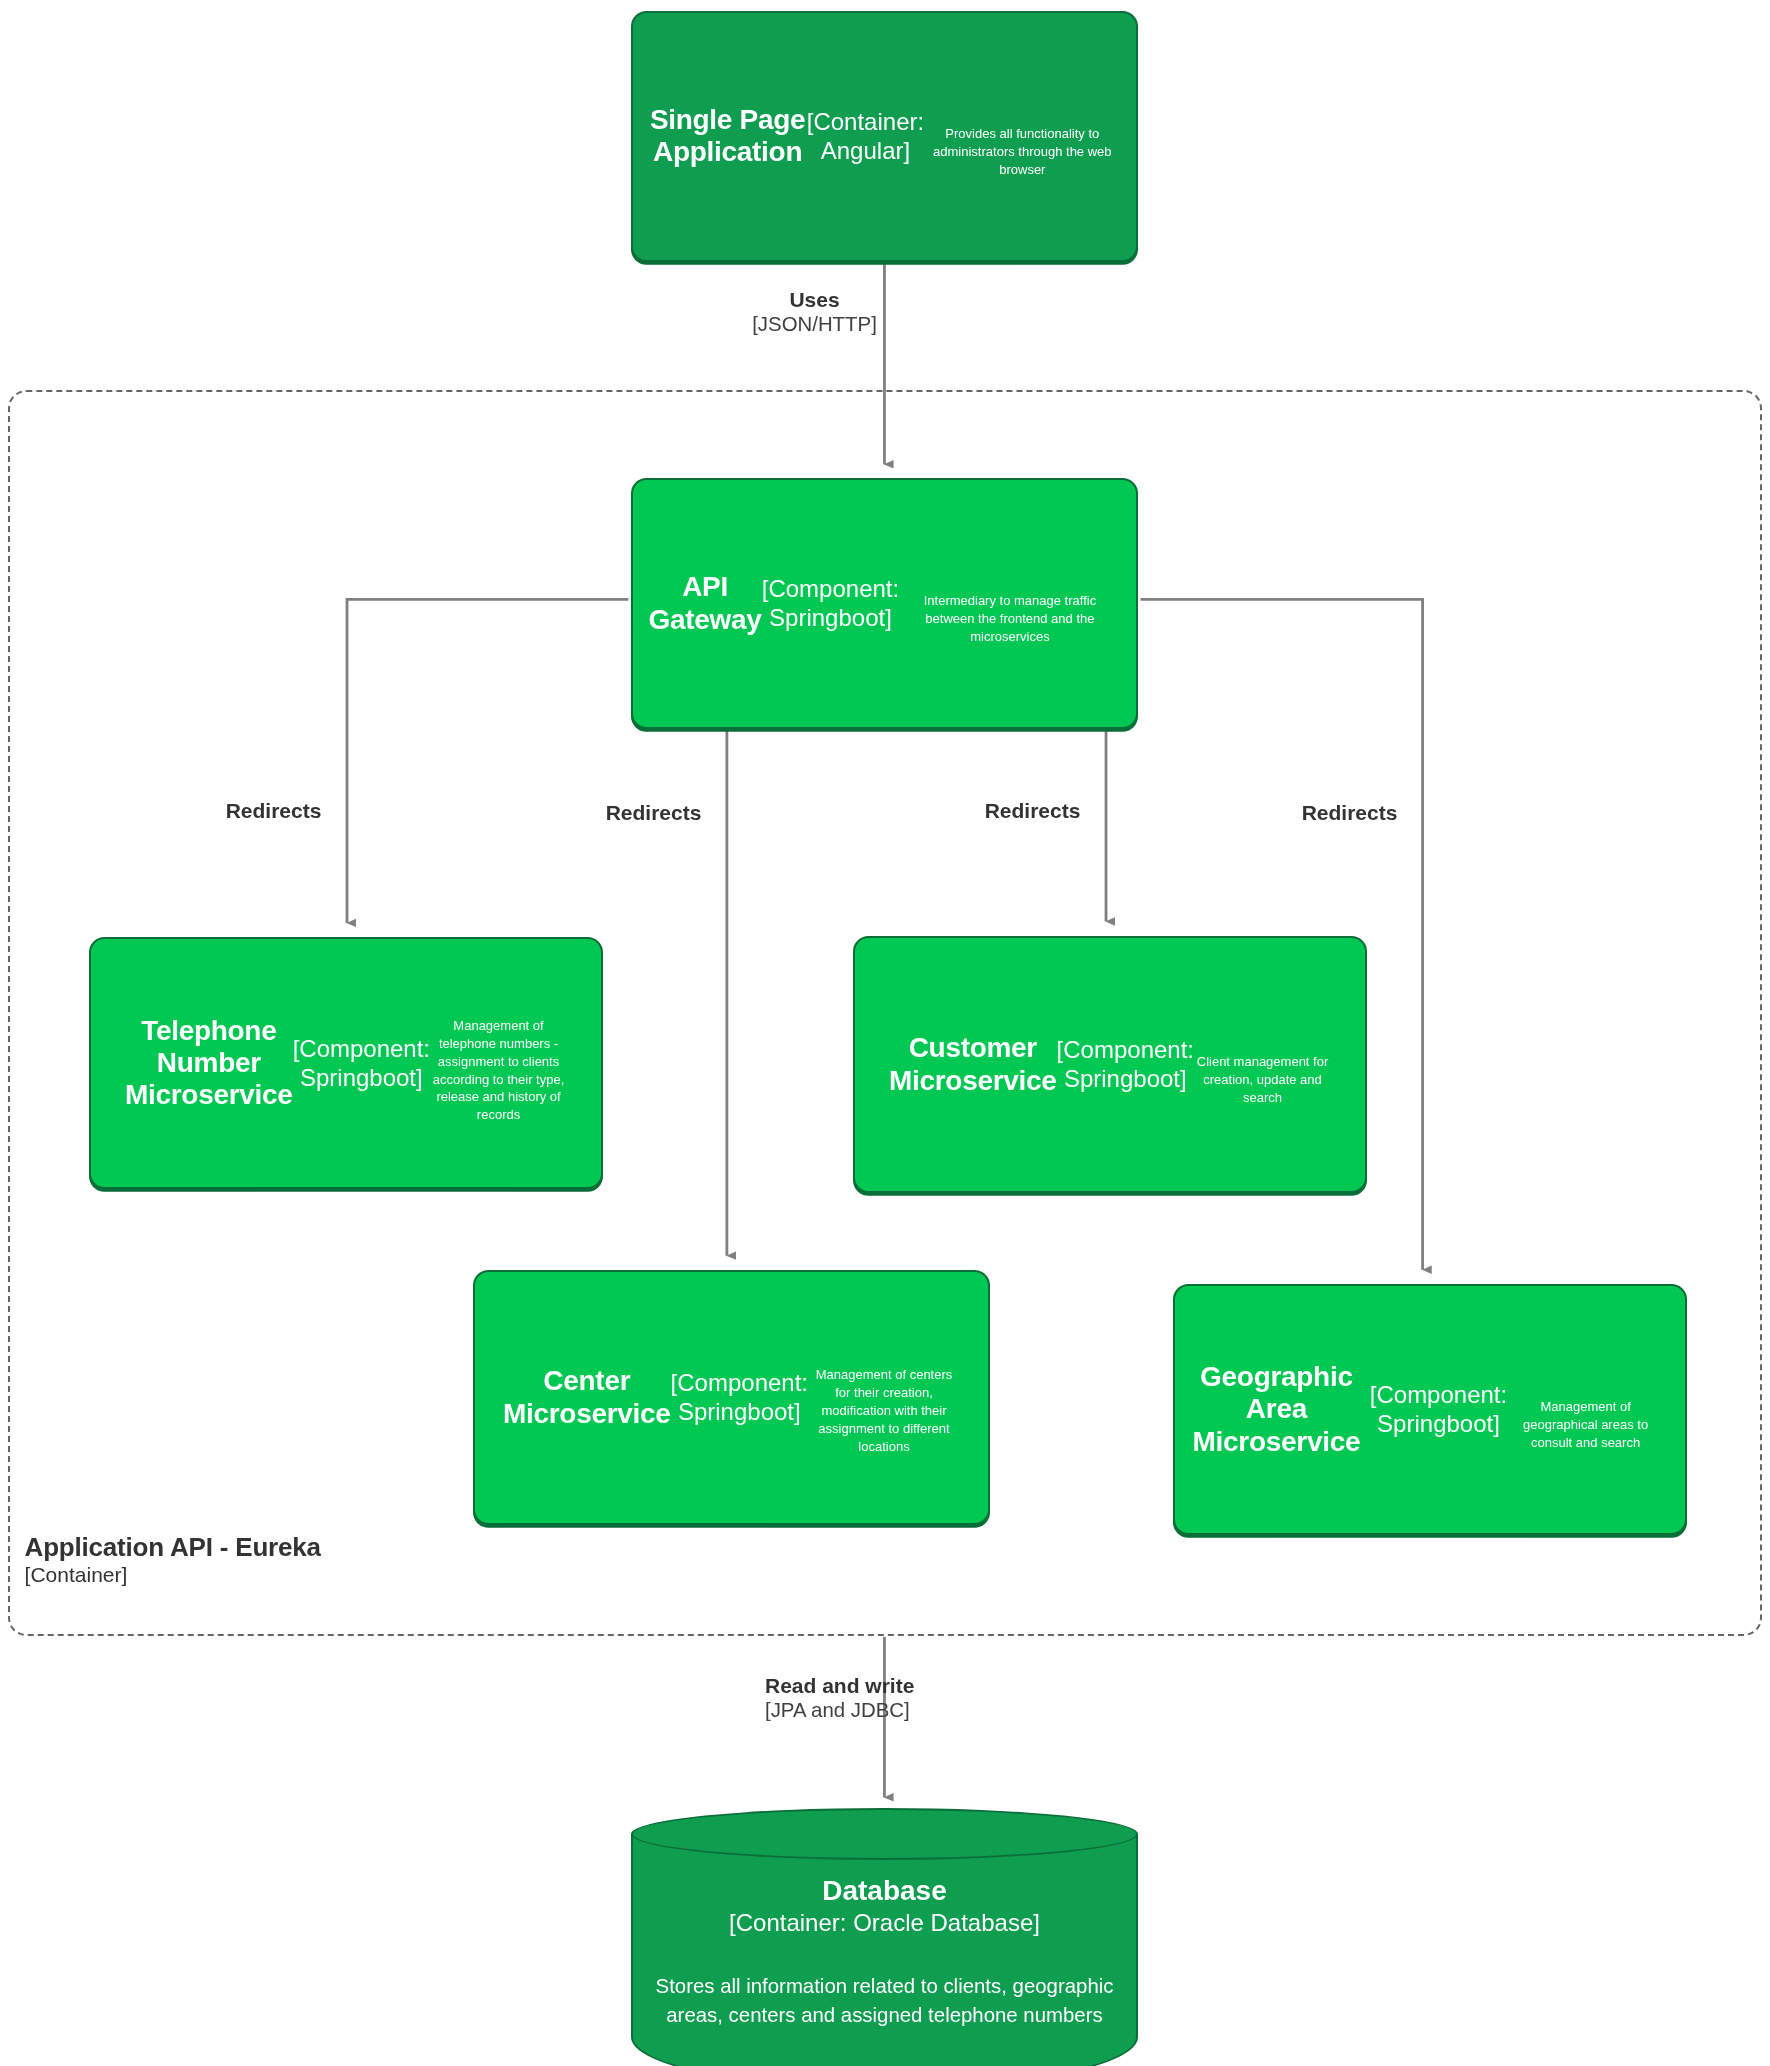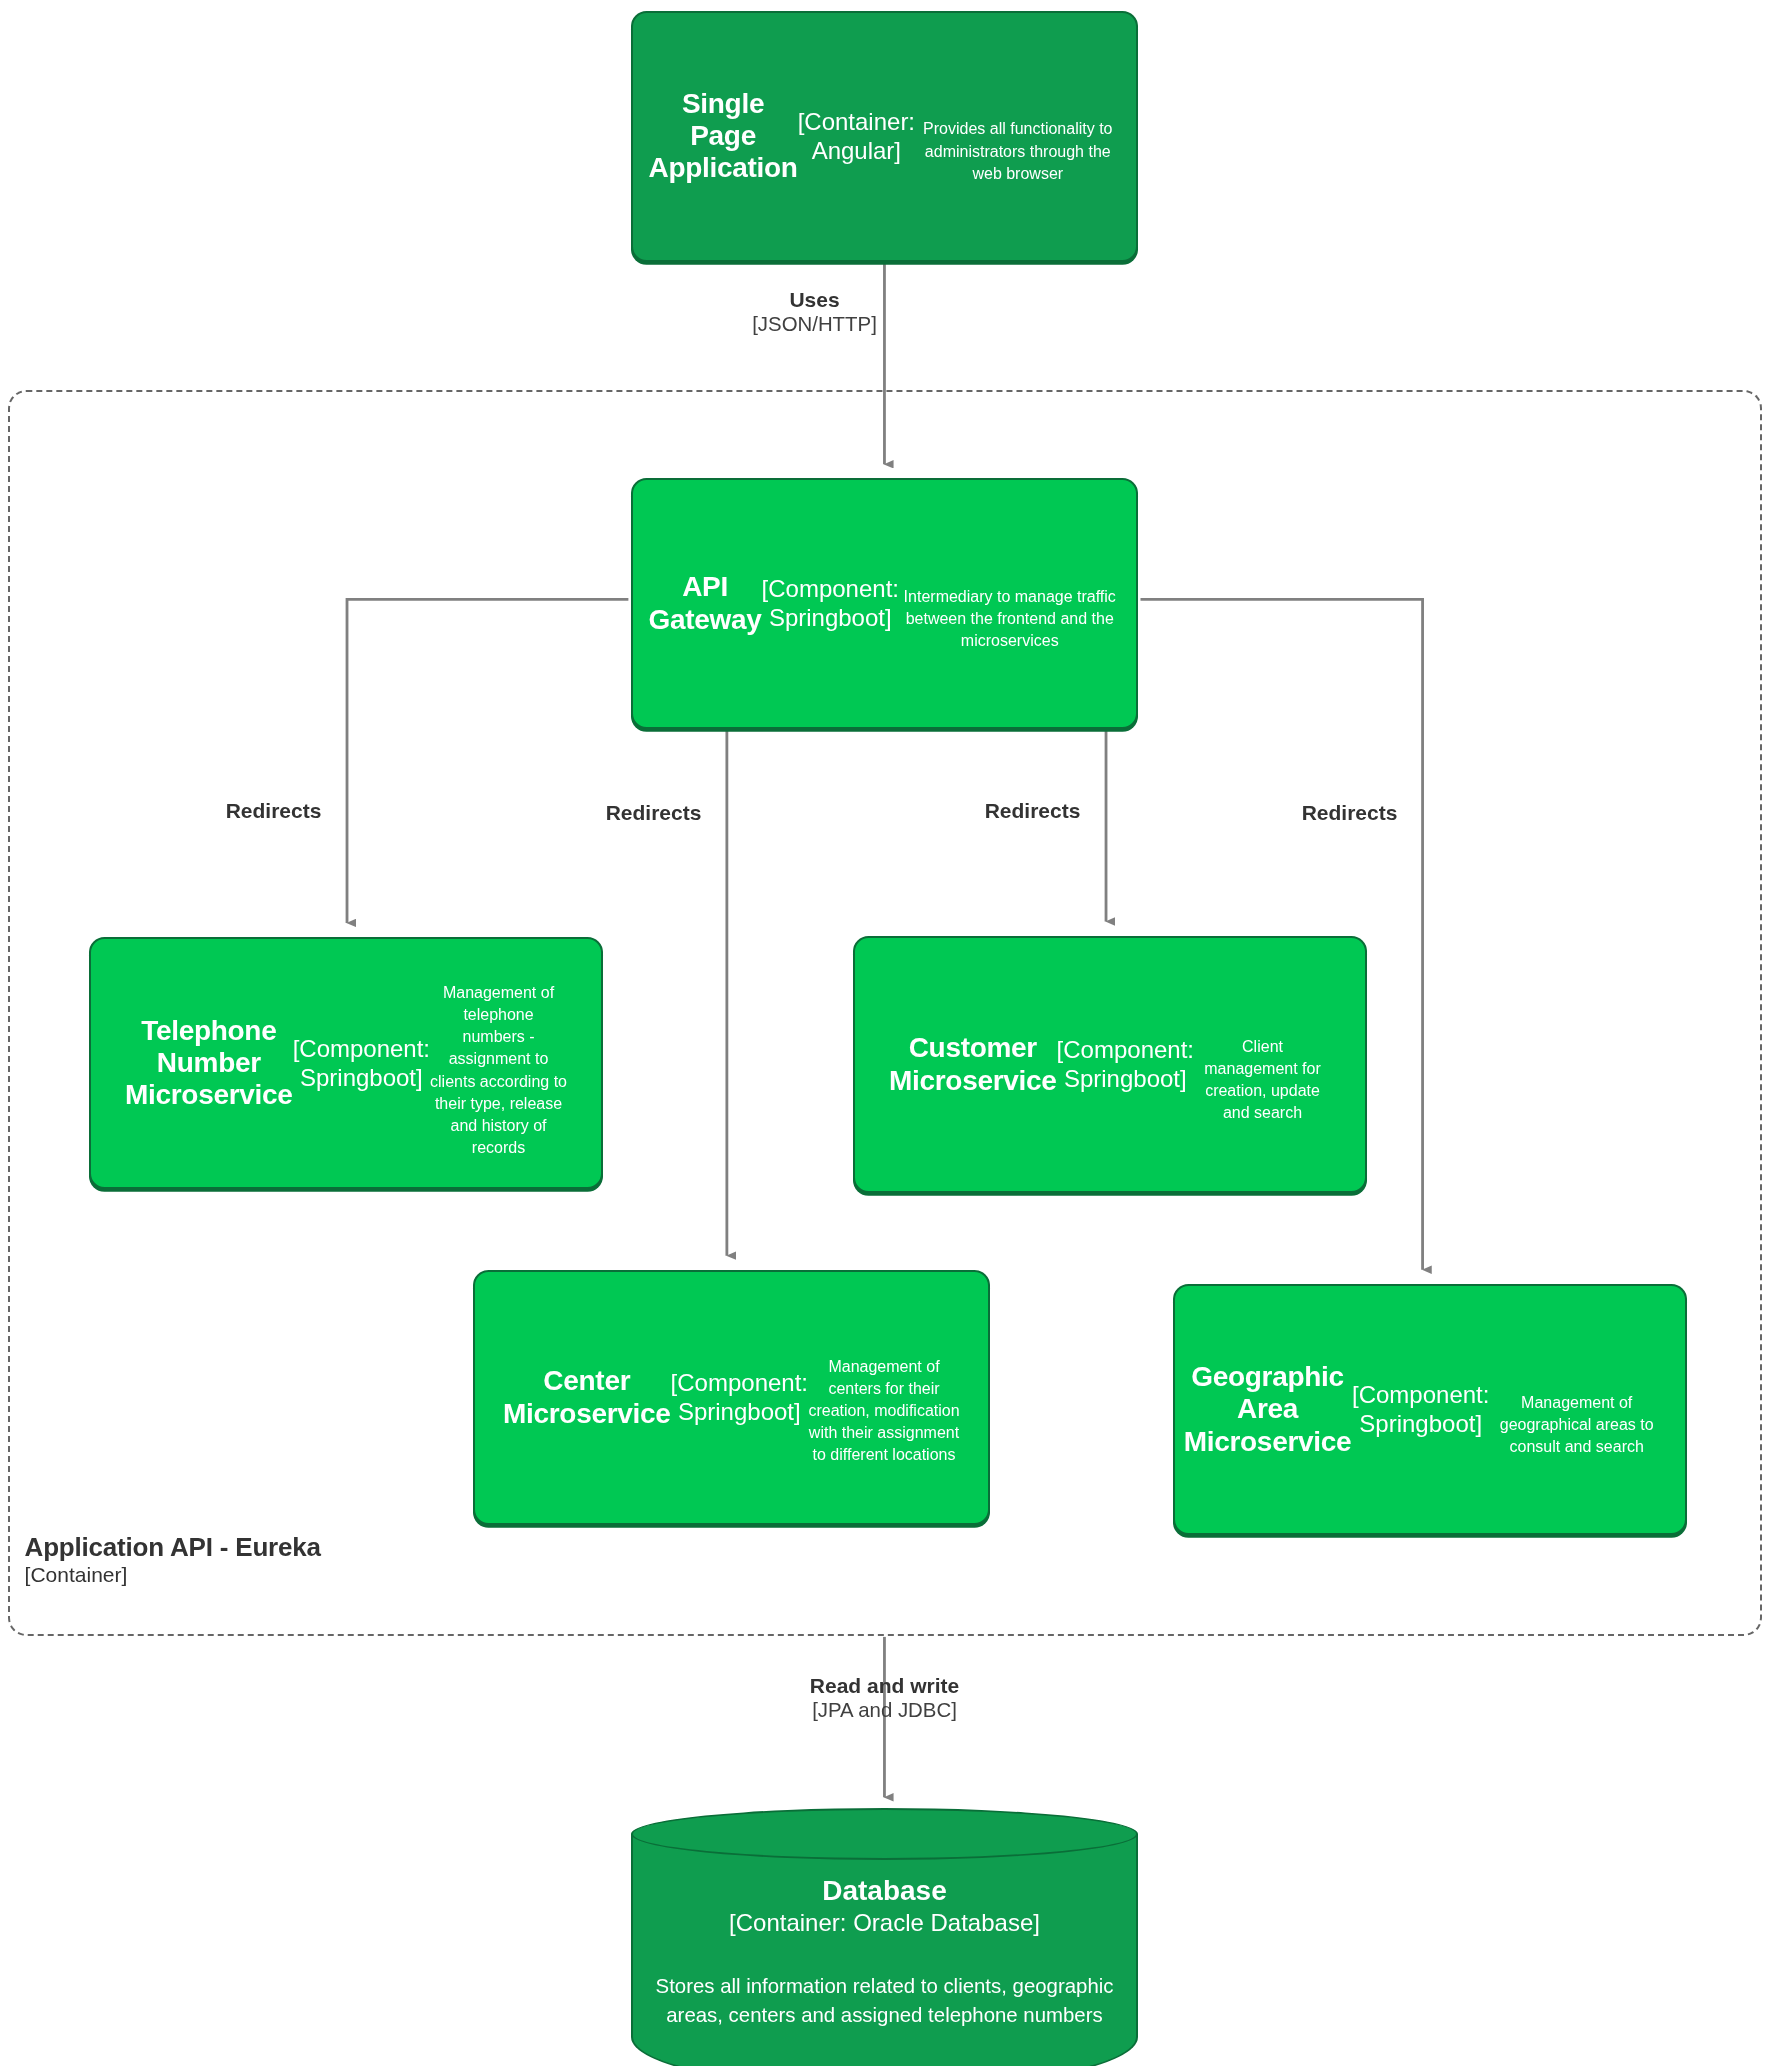--- a/index.html
+++ b/index.html
@@ -79,21 +79,21 @@
     line-height: 1.15;
     letter-spacing: -0.3px;
   }
   .node .n-tech {
     font-size: 24px;
     font-weight: normal;
     line-height: 1.2;
     margin-top: 1.4px;
   }
   .node .n-desc {
-    font-size: 16px;
+    font-size: 13px;
     font-weight: normal;
     line-height: 1.38;
     margin-top: 31px;
   }
 
   
   .db {
     position: absolute;
     box-sizing: border-box;
   }
@@ -273,19 +273,19 @@
   </div>
 
   <div class="edge-label single" style="left:965px; top:798px; width:135px; text-align:center;">
     <div class="el-desc">Redirects</div>
   </div>
 
   <div class="edge-label single" style="left:1282px; top:800px; width:135px; text-align:center;">
     <div class="el-desc">Redirects</div>
   </div>
 
-  <div class="edge-label" style="left:765px; top:1673px; width:239px; text-align:center;">
+  <div class="edge-label" style="left:765px; top:1673px; width:239px; text-align:left;">
     <div class="el-desc">Read and write</div>
     <div class="el-tech">[JPA and JDBC]</div>
   </div>
 
 </div>
 
 
 </body></html>

